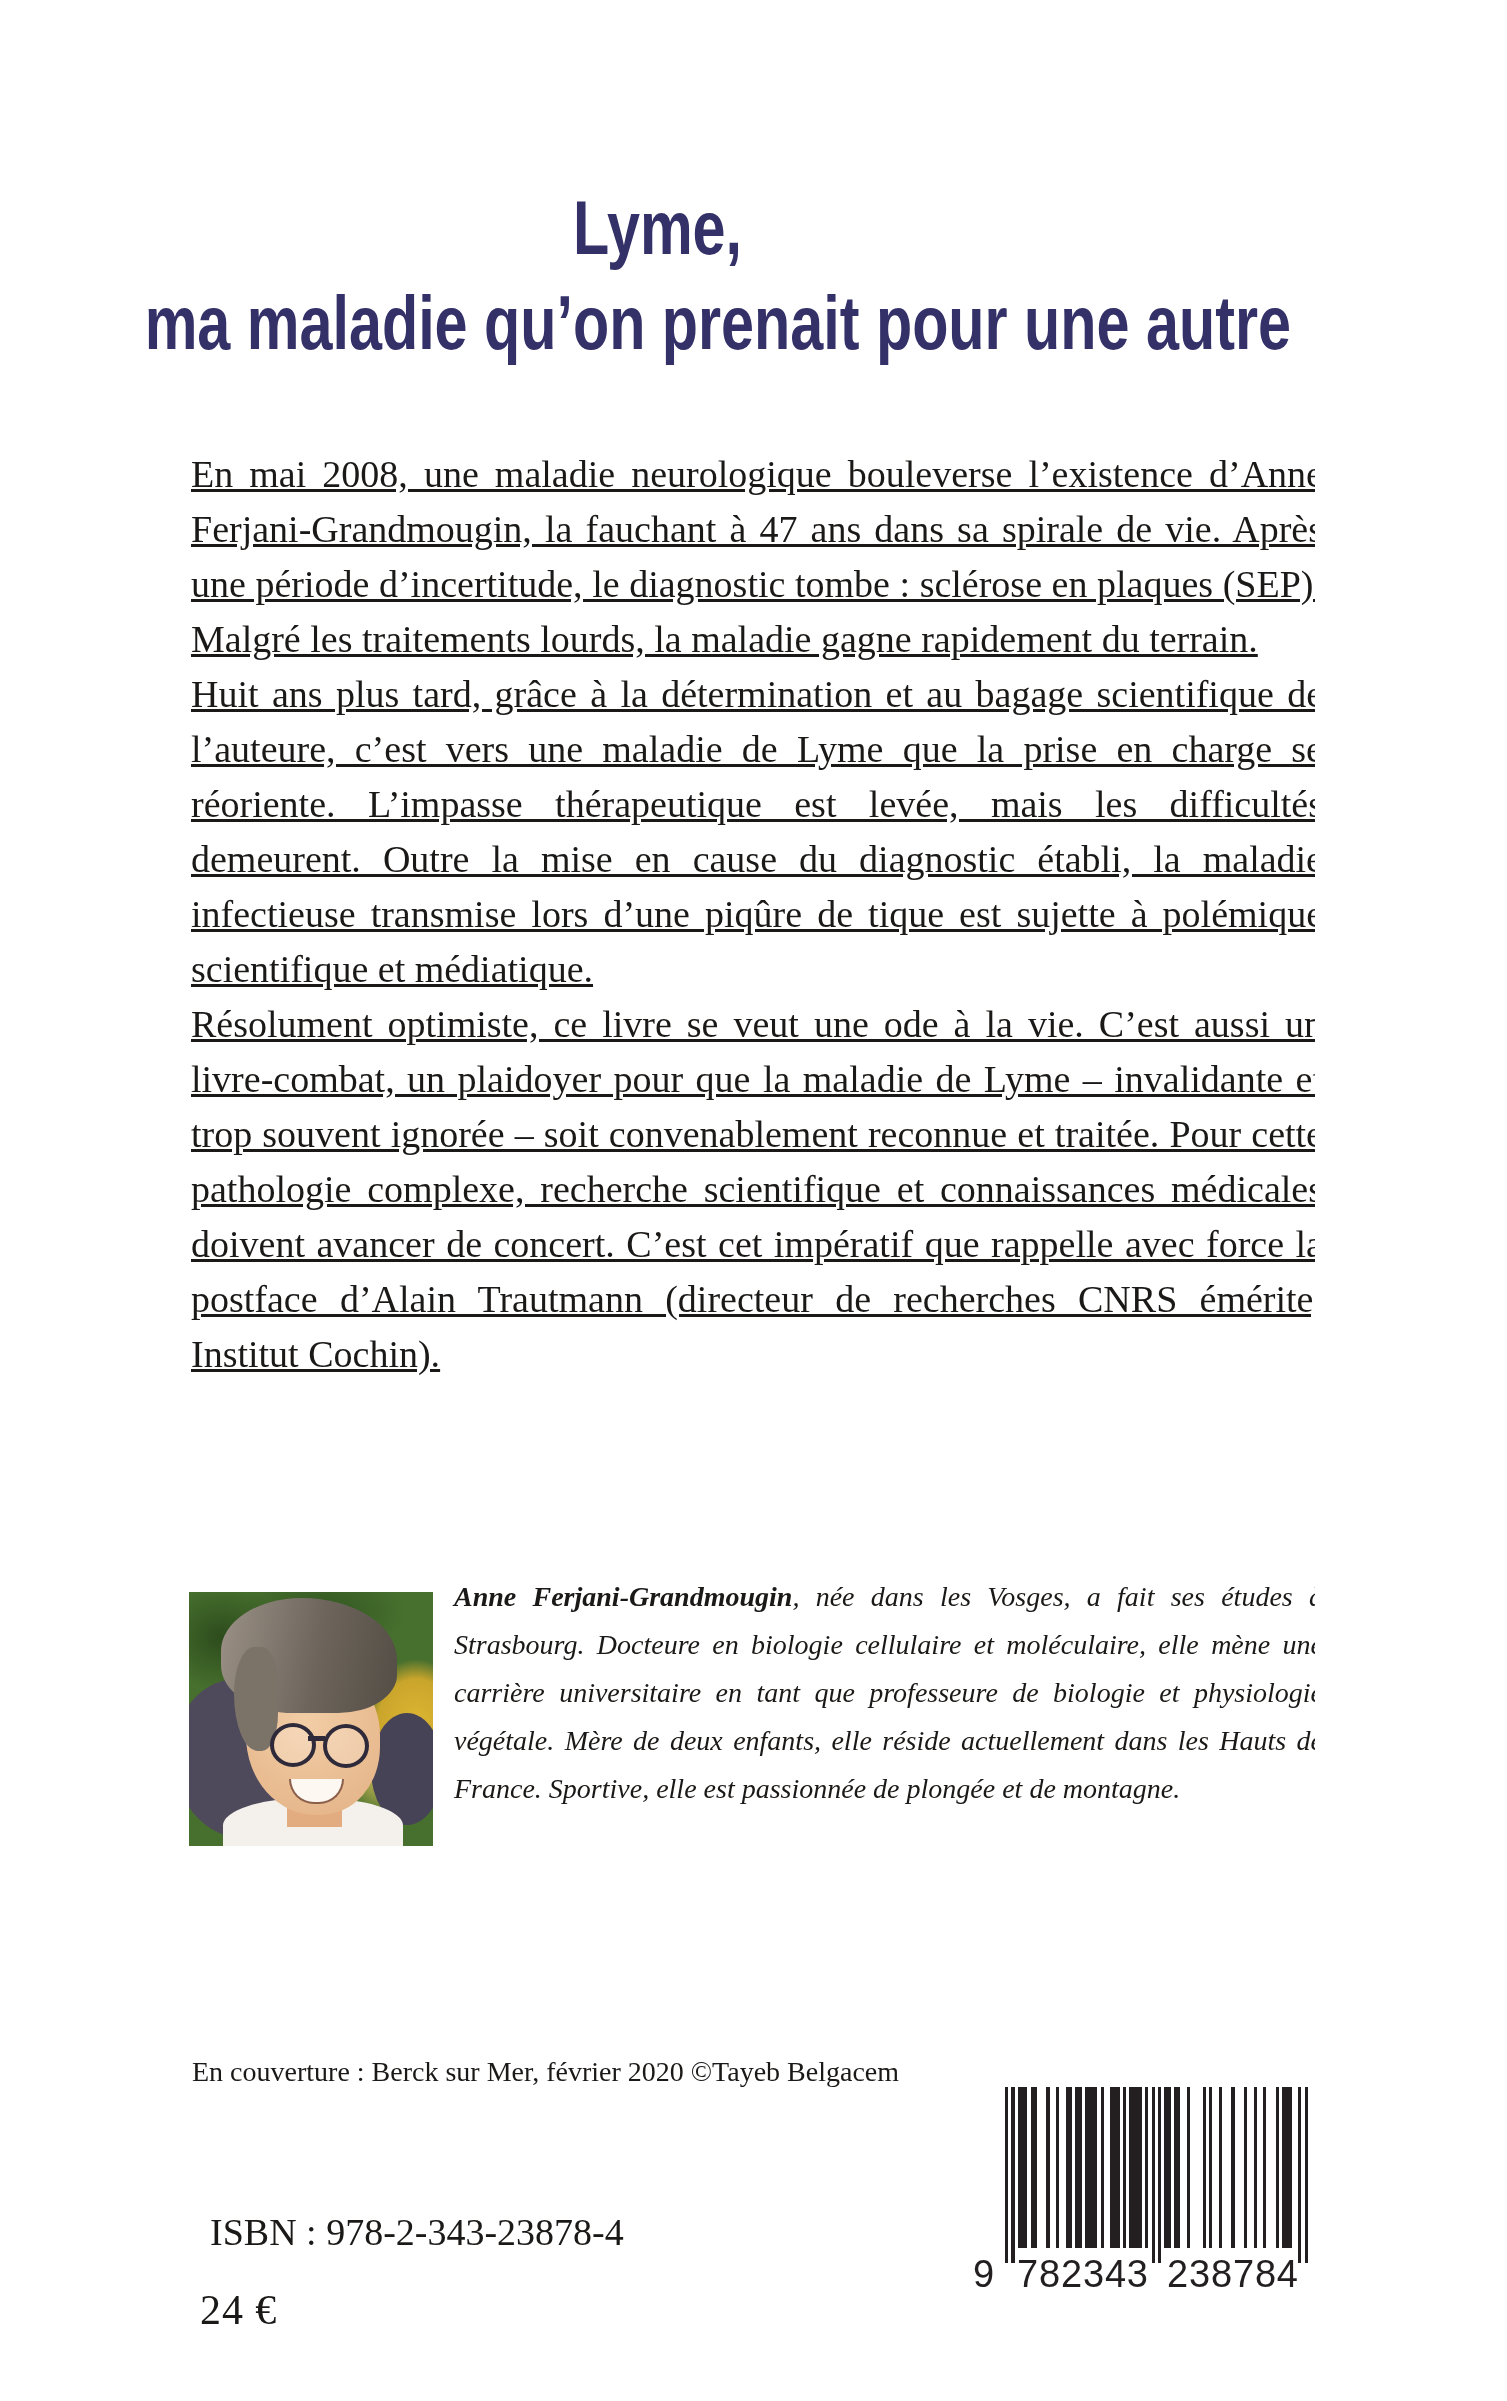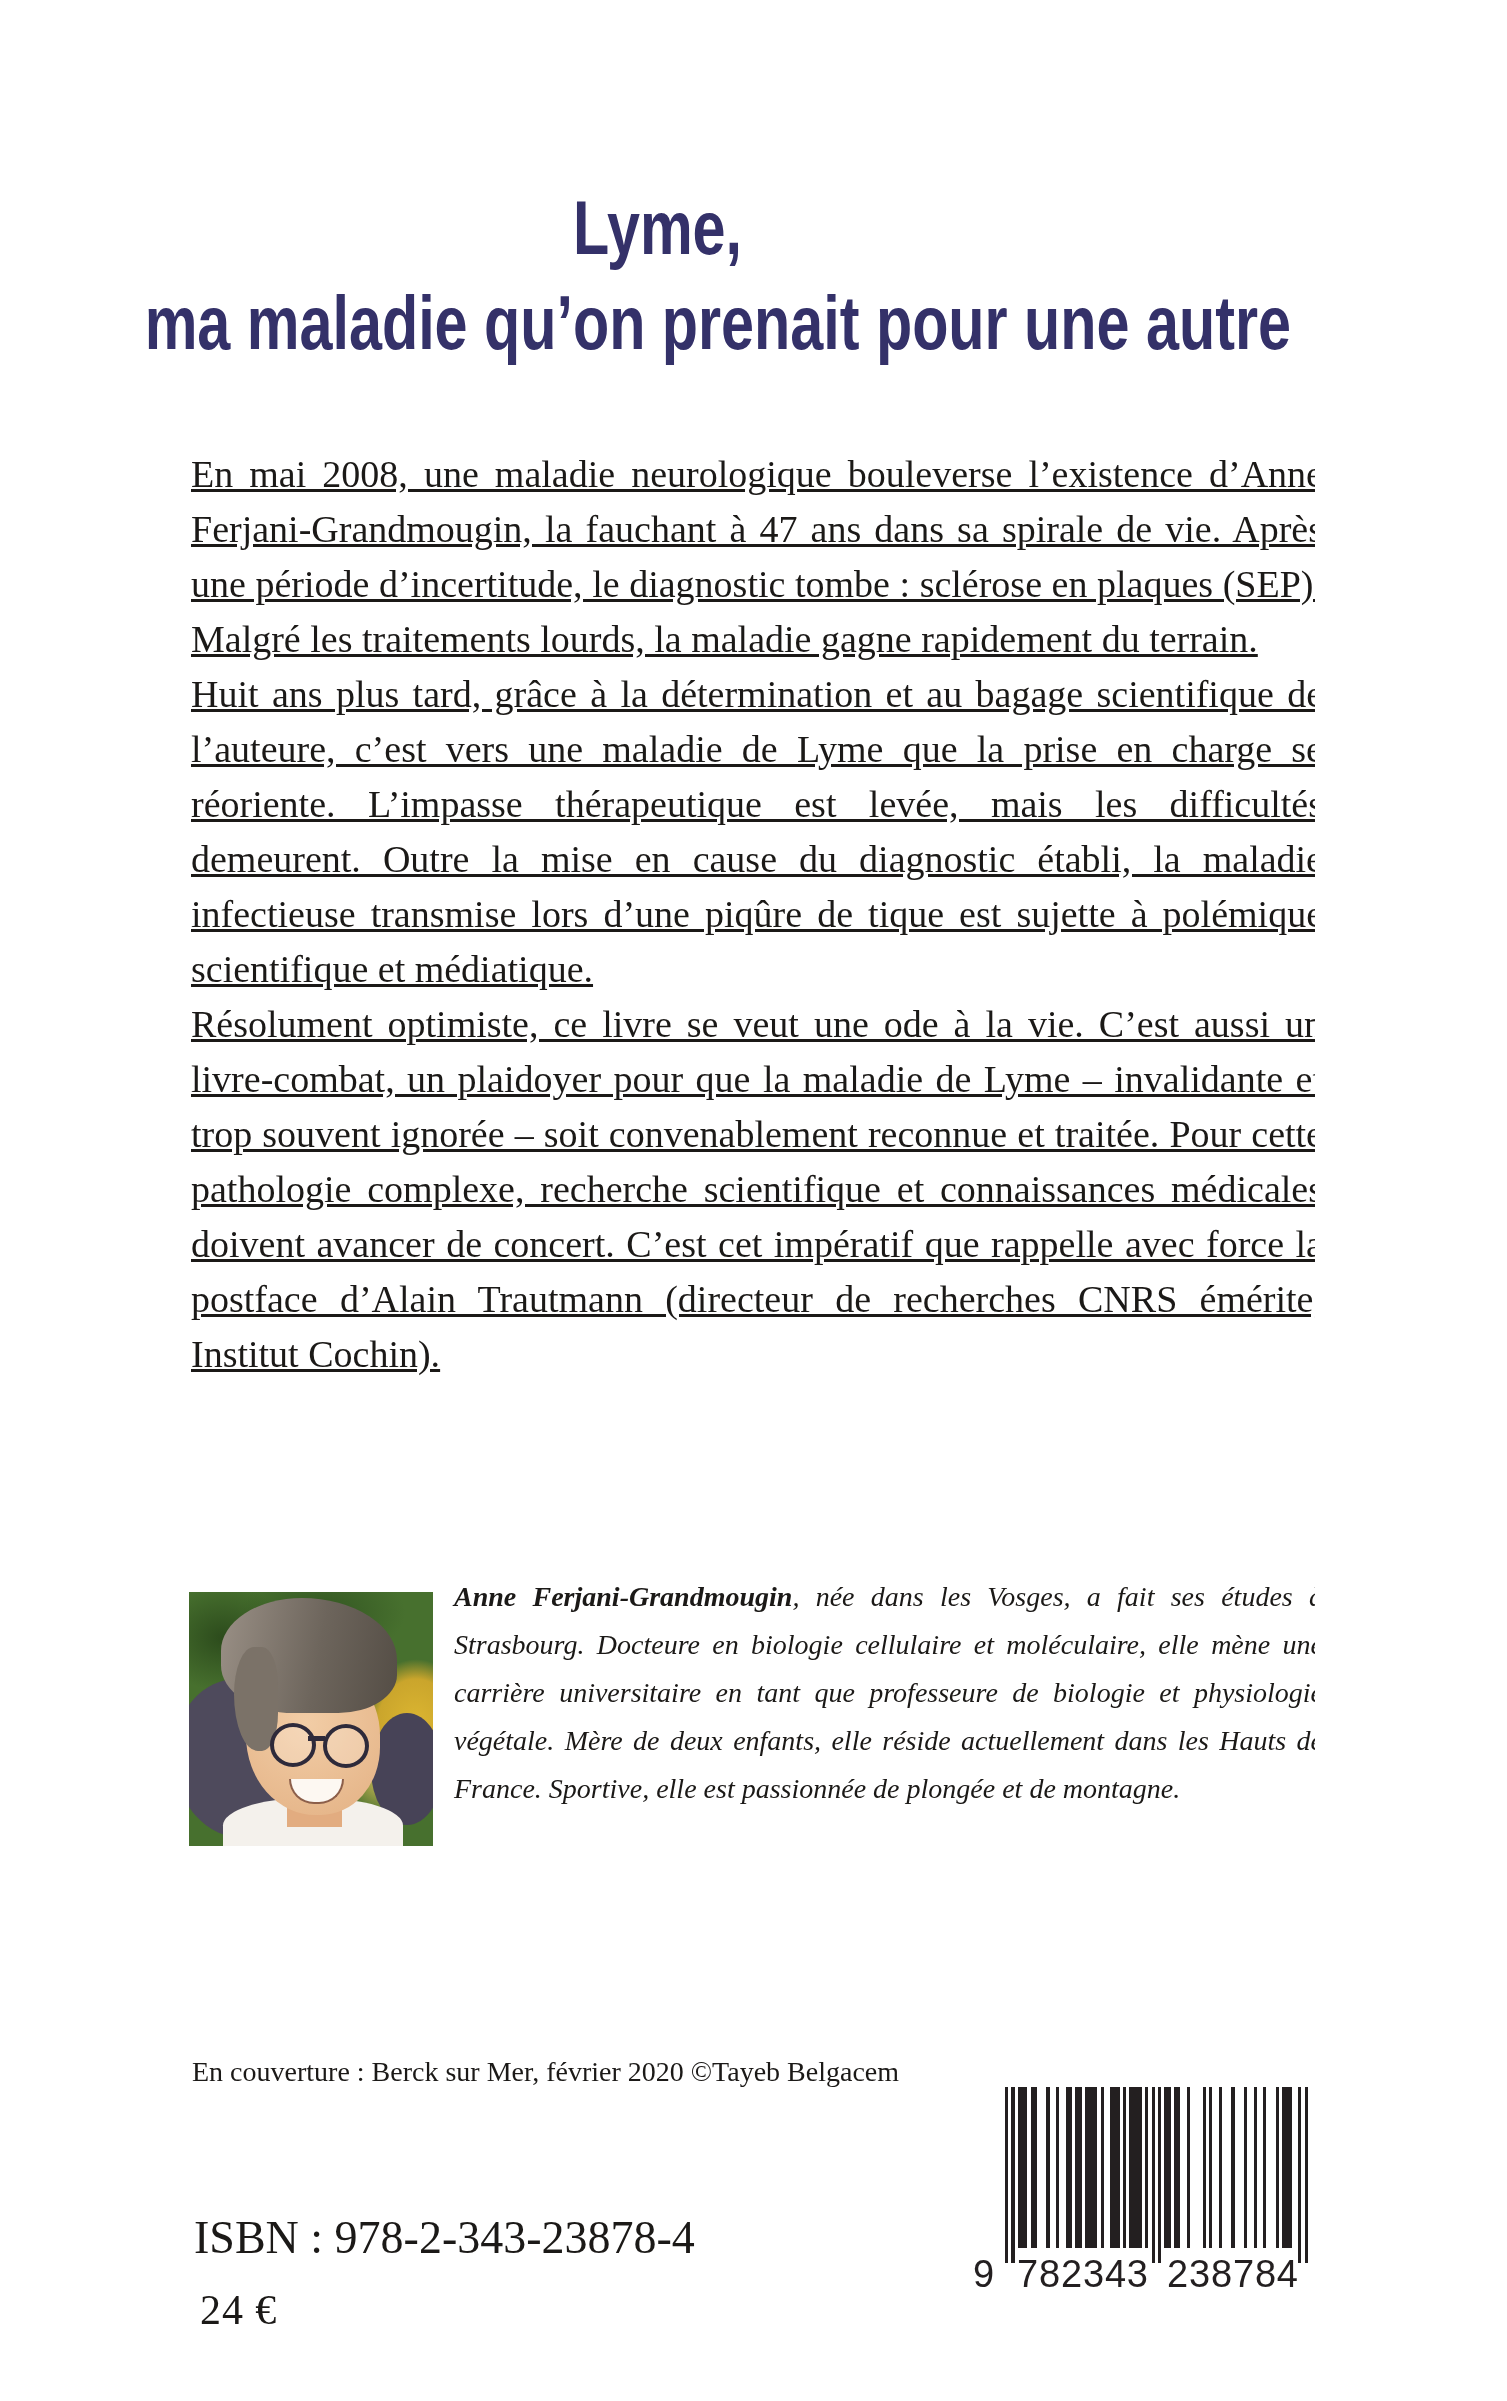--- a/index.html
+++ b/index.html
@@ -81,22 +81,22 @@
   .bio .bio-name{font-weight:bold;}
 
   
   .credit{
     position:absolute;
     left:192px; top:2055px;
     font-size:28px; line-height:1.2;
   }
   .isbn{
     position:absolute;
-    left:194px; top:2210px;
-    font-size:46px; line-height:1.2;text-align:right;
+    left:210px; top:2210px;
+    font-size:38px; line-height:1.2;text-align:right;
   }
   .price{
     position:absolute;
     left:200px; top:2257px;
     font-family:Liberation Serif, serif;
     font-size:42px; line-height:1.2;
     letter-spacing:0.9px;
     margin-top:28px;
   }
 

